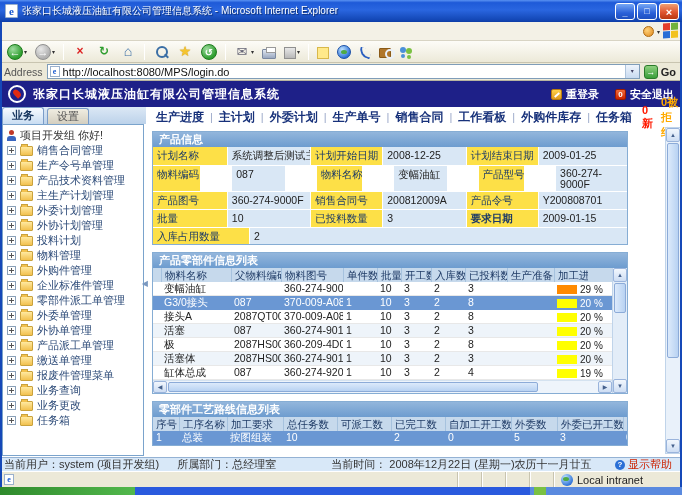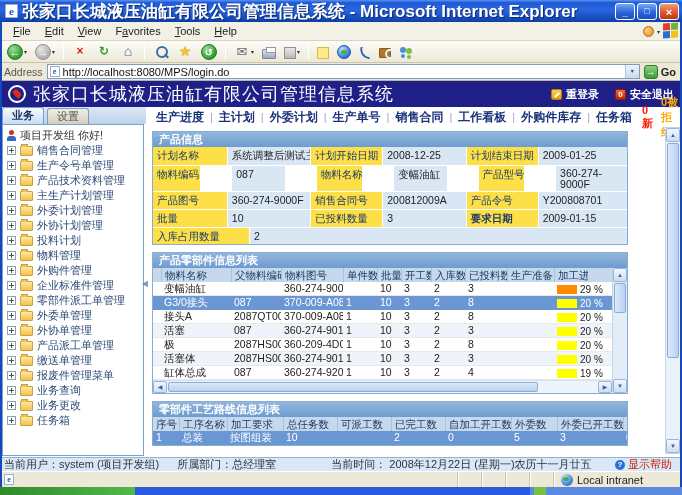--- a/index.html
+++ b/index.html
@@ -3,21 +3,21 @@
 <meta charset="utf-8">
 <style>
 *{margin:0;padding:0;box-sizing:border-box}
 html,body{width:682px;height:495px}
 body{position:relative;overflow:hidden;font-family:"Liberation Sans","DejaVu Sans",sans-serif;background:#ece9d8;font-size:11px}
 .band{position:absolute;left:0;right:0}
 
 
 .titlebar{top:0;height:22px;background:linear-gradient(180deg,#5a92f2 0%,#1e5ad8 12%,#2a66e0 45%,#1246b4 92%,#0d3ca6 100%);display:flex;align-items:center;padding:0 3px;color:#fff;z-index:5}
 .ie-page-icon{width:13px;height:14px;background:#fff;border:1px solid #9ab0cc;border-radius:1px;color:#1a5ad0;font-weight:bold;font-size:11px;line-height:12px;text-align:center;font-family:"Liberation Serif",serif;margin:0 4px 0 2px;flex:none}
-.title-text{font-weight:bold;font-size:17px;text-shadow:1px 1px 1px #0a2a6a;flex:1;white-space:nowrap;overflow:hidden}
+.title-text{font-weight:normal;font-size:10px;text-shadow:1px 1px 1px #0a2a6a;flex:1;white-space:nowrap;overflow:hidden}
 .winbtn{width:20px;height:17px;border:1px solid #fff;border-radius:3px;margin-left:2px;color:#fff;font-size:9px;text-align:center;font-weight:bold;flex:none;position:relative}
 .btn-min,.btn-max{background:linear-gradient(#76a7f5,#2a60d8 60%,#1e4fc0)}
 .btn-close{background:linear-gradient(#f0a072,#e05530 55%,#b83812)}
 .winbtn span{position:absolute;left:0;right:0}
 .btn-min span{bottom:1px}.btn-max span{top:2px}.btn-close span{top:2px;font-size:11px;line-height:12px}
 
 .menubar{top:22px;height:19px;background:#f3f1e6;border-bottom:1px solid #d8d4c4;display:flex;align-items:center;padding-left:6px}
 .menu-item{padding:0 7px;color:#222;font-size:11px}
 .menu-right{margin-left:auto;display:flex;align-items:center;gap:3px;padding-right:3px}
 .addon-ic{width:11px;height:11px;border-radius:50%;background:radial-gradient(circle at 35% 35%,#ffd27a,#e08a1e);border:1px solid #b06a10}
@@ -63,21 +63,21 @@
 .addr-text{font-size:11px;color:#111;flex:1;white-space:nowrap;overflow:hidden}
 .addr-drop{width:14px;height:13px;background:linear-gradient(#eef4fc,#c8daf0);border-left:1px solid #aec4dc;color:#446;font-size:6px;text-align:center;line-height:13px;flex:none}
 .go-btn{display:flex;align-items:center;gap:3px;flex:none;padding-right:2px}
 .go-ic{width:14px;height:14px;border-radius:3px;background:linear-gradient(#8ed07e,#3a9e3a);border:1px solid #2a7a2a;color:#fff;font-weight:bold;font-size:9px;line-height:13px;text-align:center}
 .go-text{font-weight:bold;color:#222}
 
 
 .appheader{top:81px;height:26px;background:#1e2088;display:flex;align-items:center;color:#fff;padding:0 8px}
 .logo{width:18px;height:18px;border:2px solid #fff;border-radius:50%;position:relative;margin-right:7px;flex:none}
 .logo::before{content:"";position:absolute;left:4px;top:2px;width:6px;height:9px;background:#e02a10;border-radius:50% 50% 50% 0;transform:rotate(-45deg)}
-.app-title{font-size:18px;font-weight:normal;letter-spacing:1px;flex:1;white-space:nowrap}
+.app-title{font-size:12px;font-weight:bold;letter-spacing:1px;flex:1;white-space:nowrap}
 .hdr-btn{display:flex;align-items:center;gap:4px;margin-left:16px;font-size:11px;font-weight:bold;color:#fff}
 .ic-relogin{width:11px;height:11px;border-radius:2px;background:linear-gradient(#ffd24a,#e09a1e);border:1px solid #b87a10;position:relative}
 .ic-relogin::after{content:"";position:absolute;left:2px;top:4px;width:6px;height:2px;background:#fff;transform:rotate(-40deg)}
 .ic-logout{width:11px;height:11px;border-radius:2px;background:linear-gradient(#f06a3a,#cc2200);border:1px solid #991a00;color:#fff;font-size:8px;line-height:10px;text-align:center;font-weight:bold}
 
 
 .main{top:107px;height:350px;background:#fff}
 .sidebar{position:absolute;left:0;top:0;width:146px;height:100%}
 .tabs-strip{height:17px;background:linear-gradient(#dcE8f5,#bcd2ea);display:flex;align-items:flex-end;padding-left:2px}
 .tab{height:16px;line-height:15px;padding:0 9px;border:1px solid #7a9cc8;border-bottom:none;border-radius:3px 3px 0 0;font-size:11px;margin-right:3px}
@@ -180,28 +180,20 @@
     </span>
   <span class="winbtn btn-max">
       <span>□</span>
     </span>
   <span class="winbtn btn-close">
       <span>×</span>
     </span>
 </div>
 
 <div class="band menubar">
-  <span id="menuitems" style="display:flex">
-      <span class="menu-item"><u>F</u>ile</span>
-      <span class="menu-item"><u>E</u>dit</span>
-      <span class="menu-item"><u>V</u>iew</span>
-      <span class="menu-item">F<u>a</u>vorites</span>
-      <span class="menu-item"><u>T</u>ools</span>
-      <span class="menu-item"><u>H</u>elp</span>
-    </span>
   <span class="menu-right">
     <span class="addon-ic"></span>
     <span class="tb-caret">▾</span>
     <span class="winflag">
         <i></i>
         <i></i>
         <i></i>
         <i></i>
       </span>
   </span>

